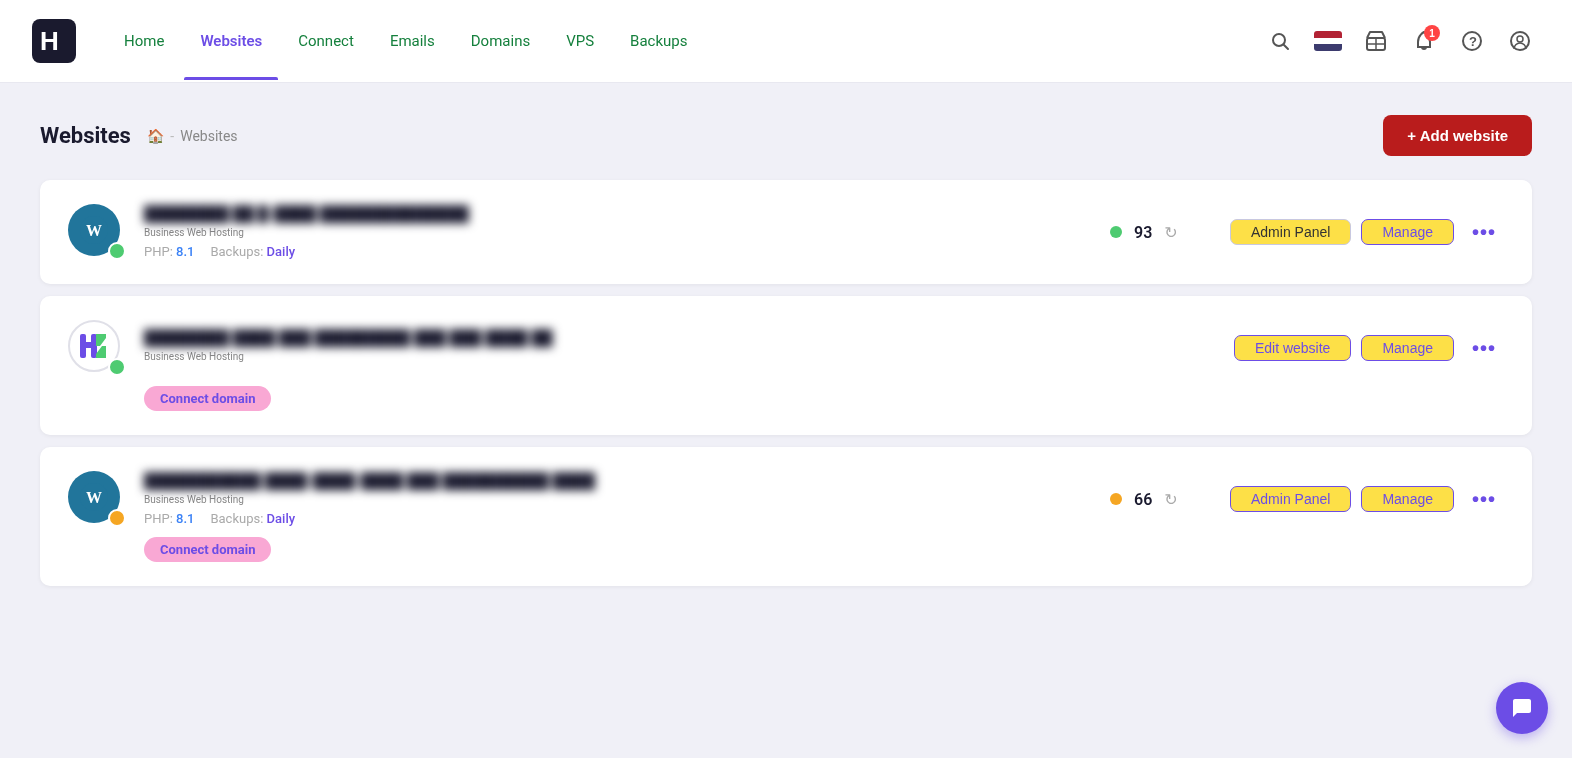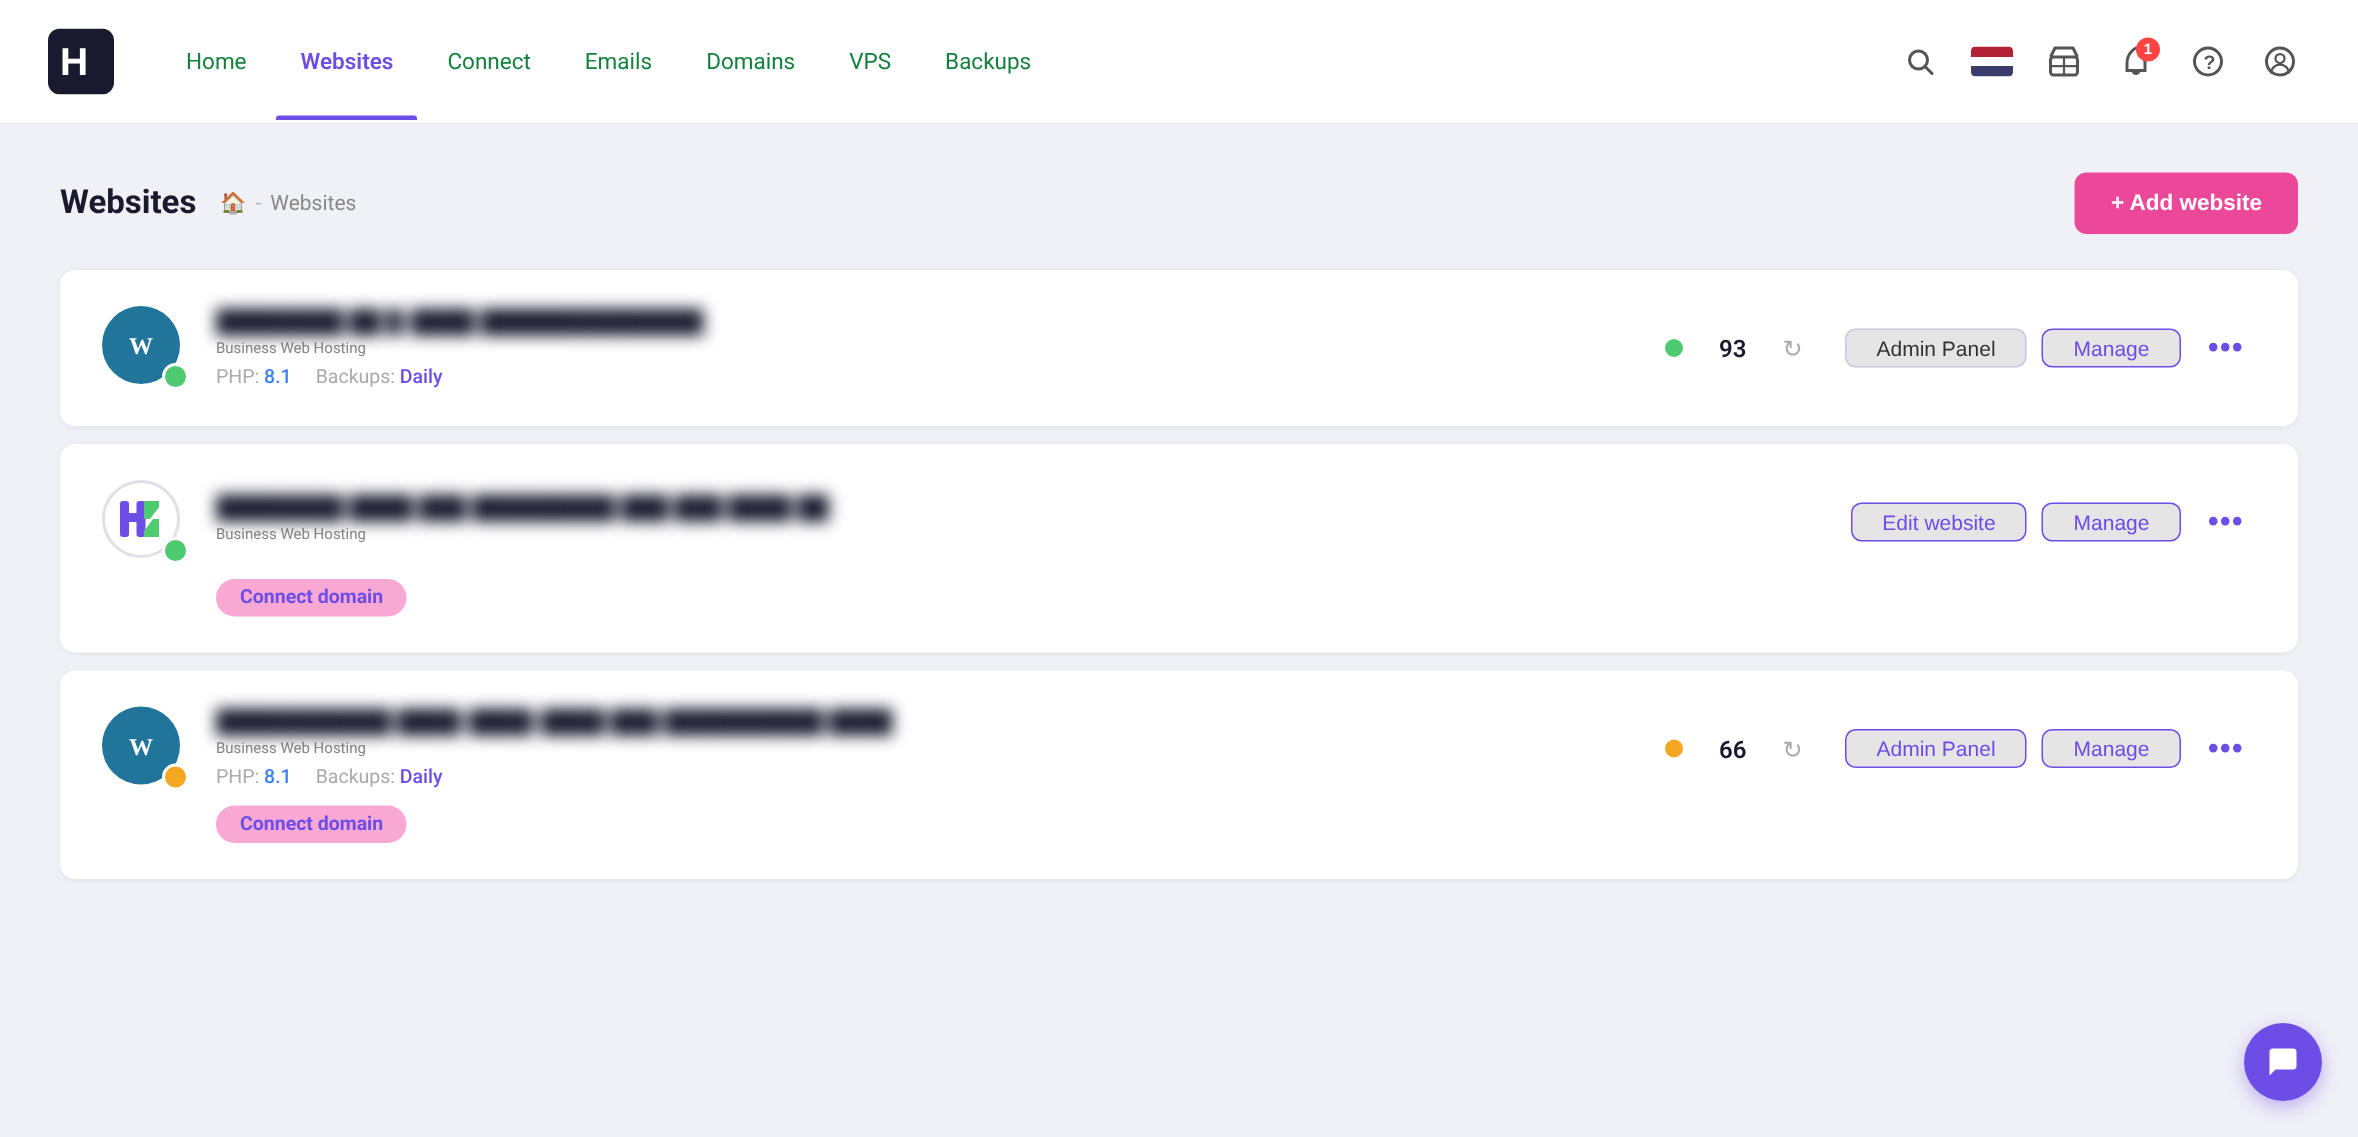--- a/index.html
+++ b/index.html
@@ -121,21 +121,21 @@
     }
     .breadcrumb {
       display: flex;
       align-items: center;
       gap: 6px;
       font-size: 14px;
       color: #888;
     }
     .breadcrumb-separator { color: #bbb; }
     .add-website-btn {
-      background: #ec4899;
+      background: #b91c1c;
       color: #fff;
       border: none;
       border-radius: 8px;
       padding: 12px 24px;
       font-size: 15px;
       font-weight: 600;
       cursor: pointer;
       display: flex;
       align-items: center;
       gap: 8px;
@@ -235,21 +235,21 @@
       display: flex;
       align-items: center;
       gap: 16px;
     }
     .meta-label { color: #aaa; }
     .meta-val { color: #3b82f6; font-weight: 500; }
     .meta-val.link { color: #6c4de6; cursor: pointer; }
     .score-wrap {
       display: flex;
       align-items: center;
-      gap: 24px;
+      gap: 12px;
       min-width: 100px;
     }
     .status-dot {
       width: 12px;
       height: 12px;
       border-radius: 50%;
       flex-shrink: 0;
     }
     .status-dot.green { background: #4ecb71; }
     .status-dot.yellow { background: #f5a623; }
@@ -259,21 +259,21 @@
       color: #1a1a2e;
     }
     .refresh-icon { color: #aaa; font-size: 16px; cursor: pointer; }
     .card-actions {
       display: flex;
       align-items: center;
       gap: 10px;
     }
     .btn-outline {
       border: 1.5px solid #c8c8e0;
-      background: #e5e5e5;
+      background: #fde047;
       color: #333;
       border-radius: 7px;
       padding: 4px 20px;
       font-size: 14px;
       cursor: pointer;
       white-space: nowrap;
     }
     .btn-outline.purple {
       border-color: #6c4de6;
       color: #6c4de6;

